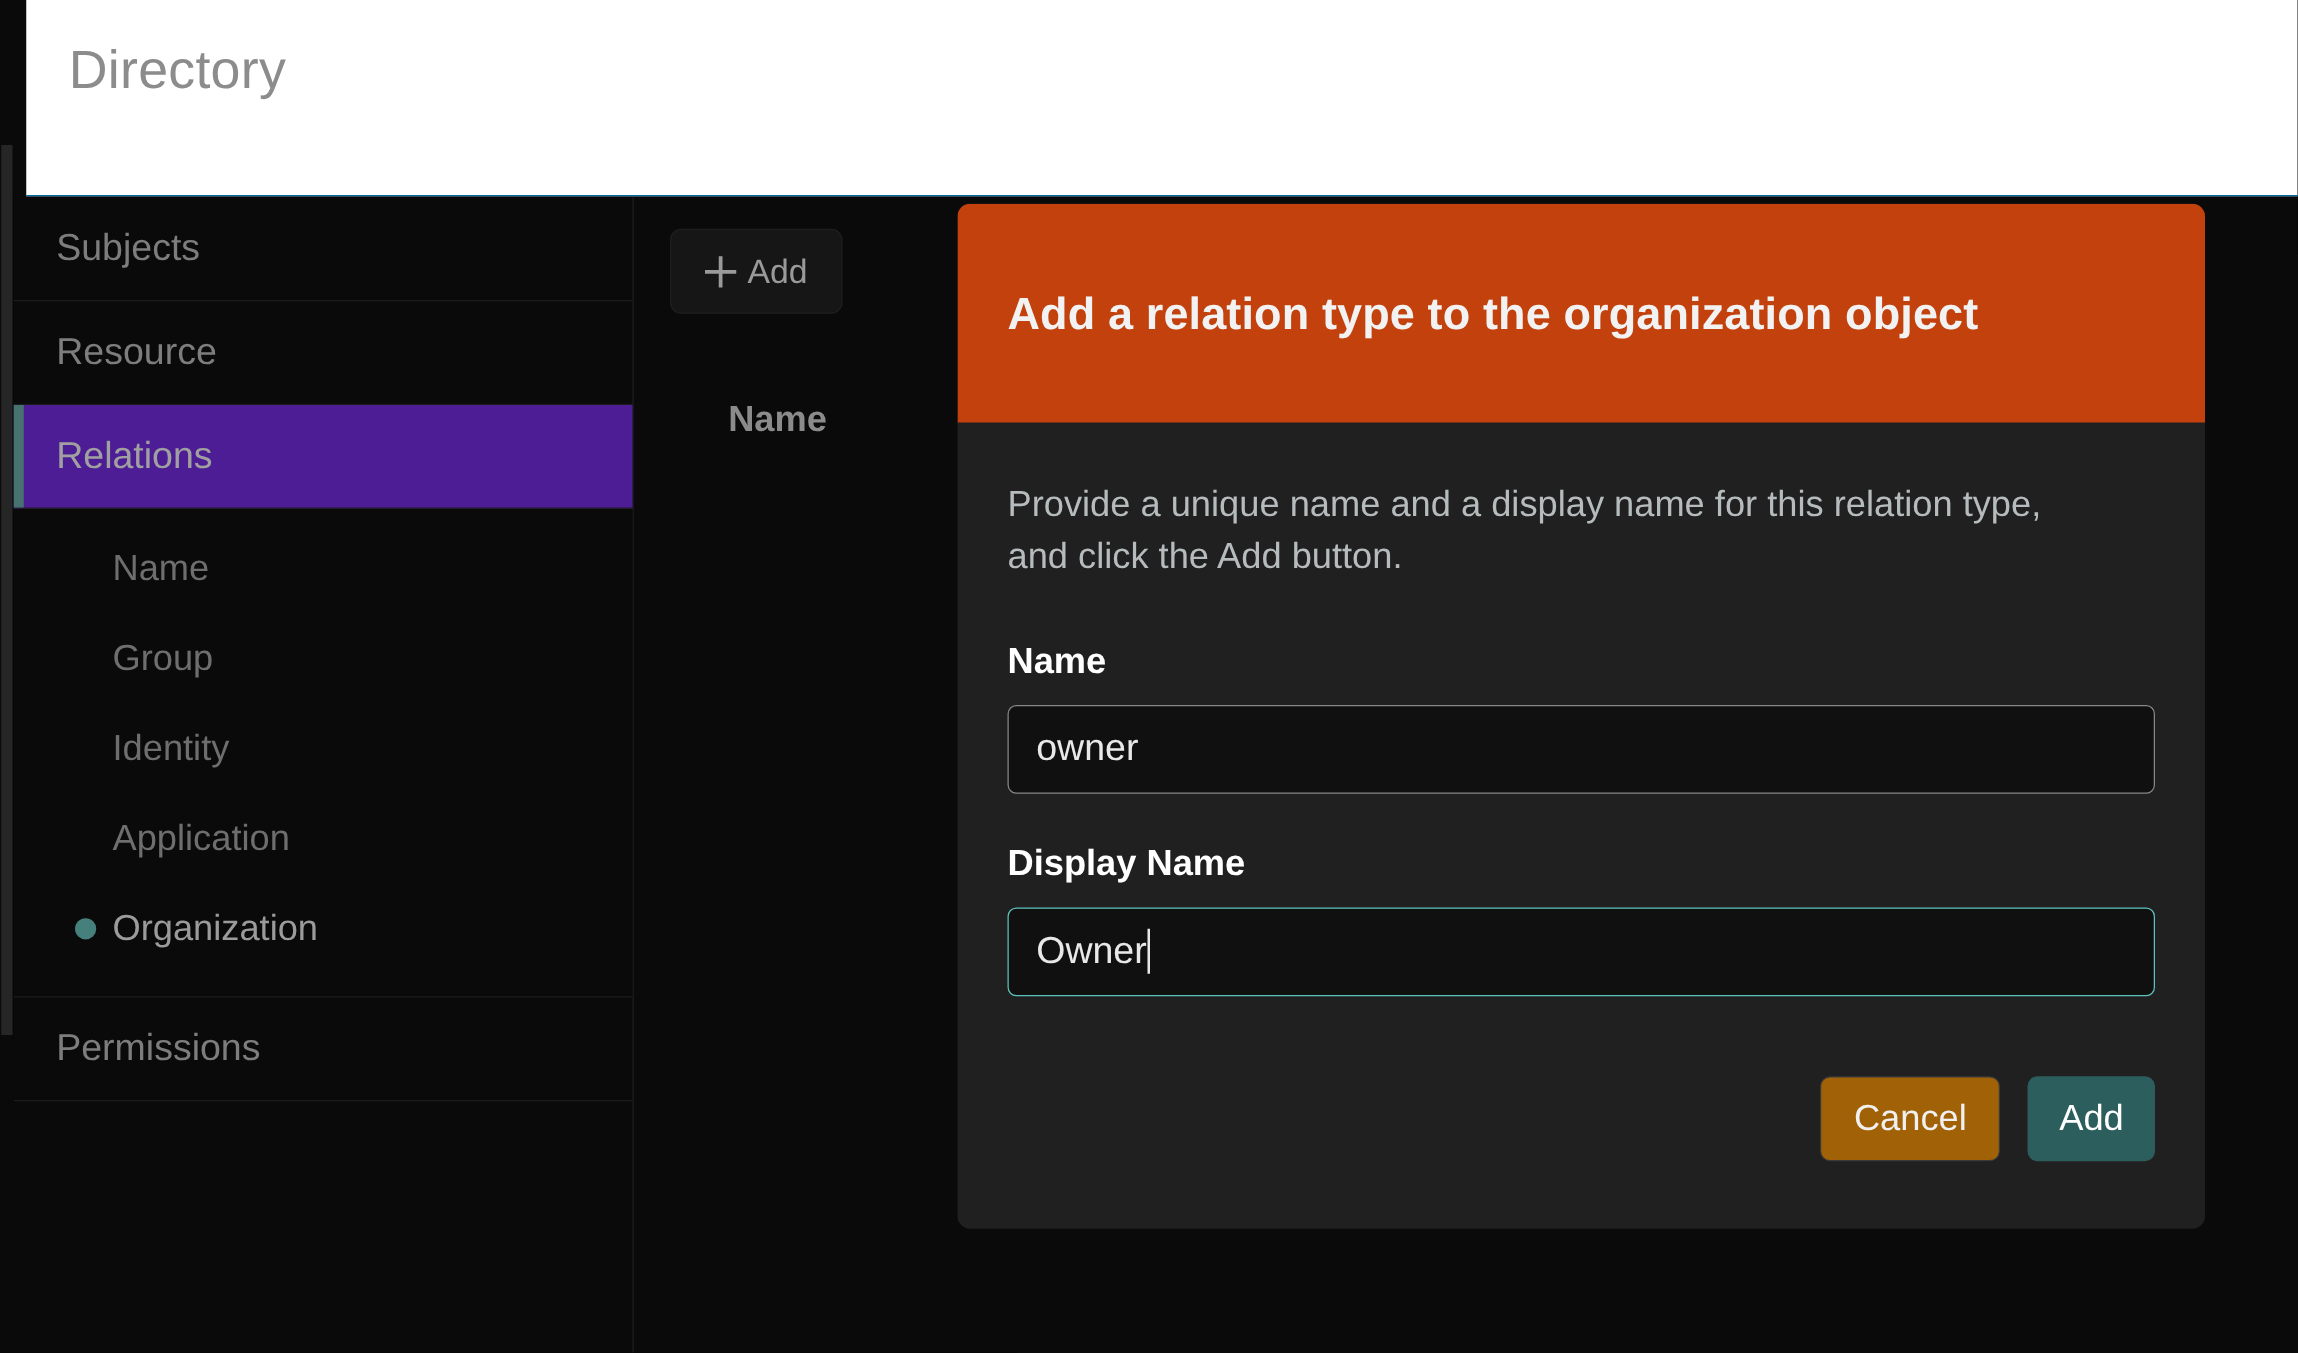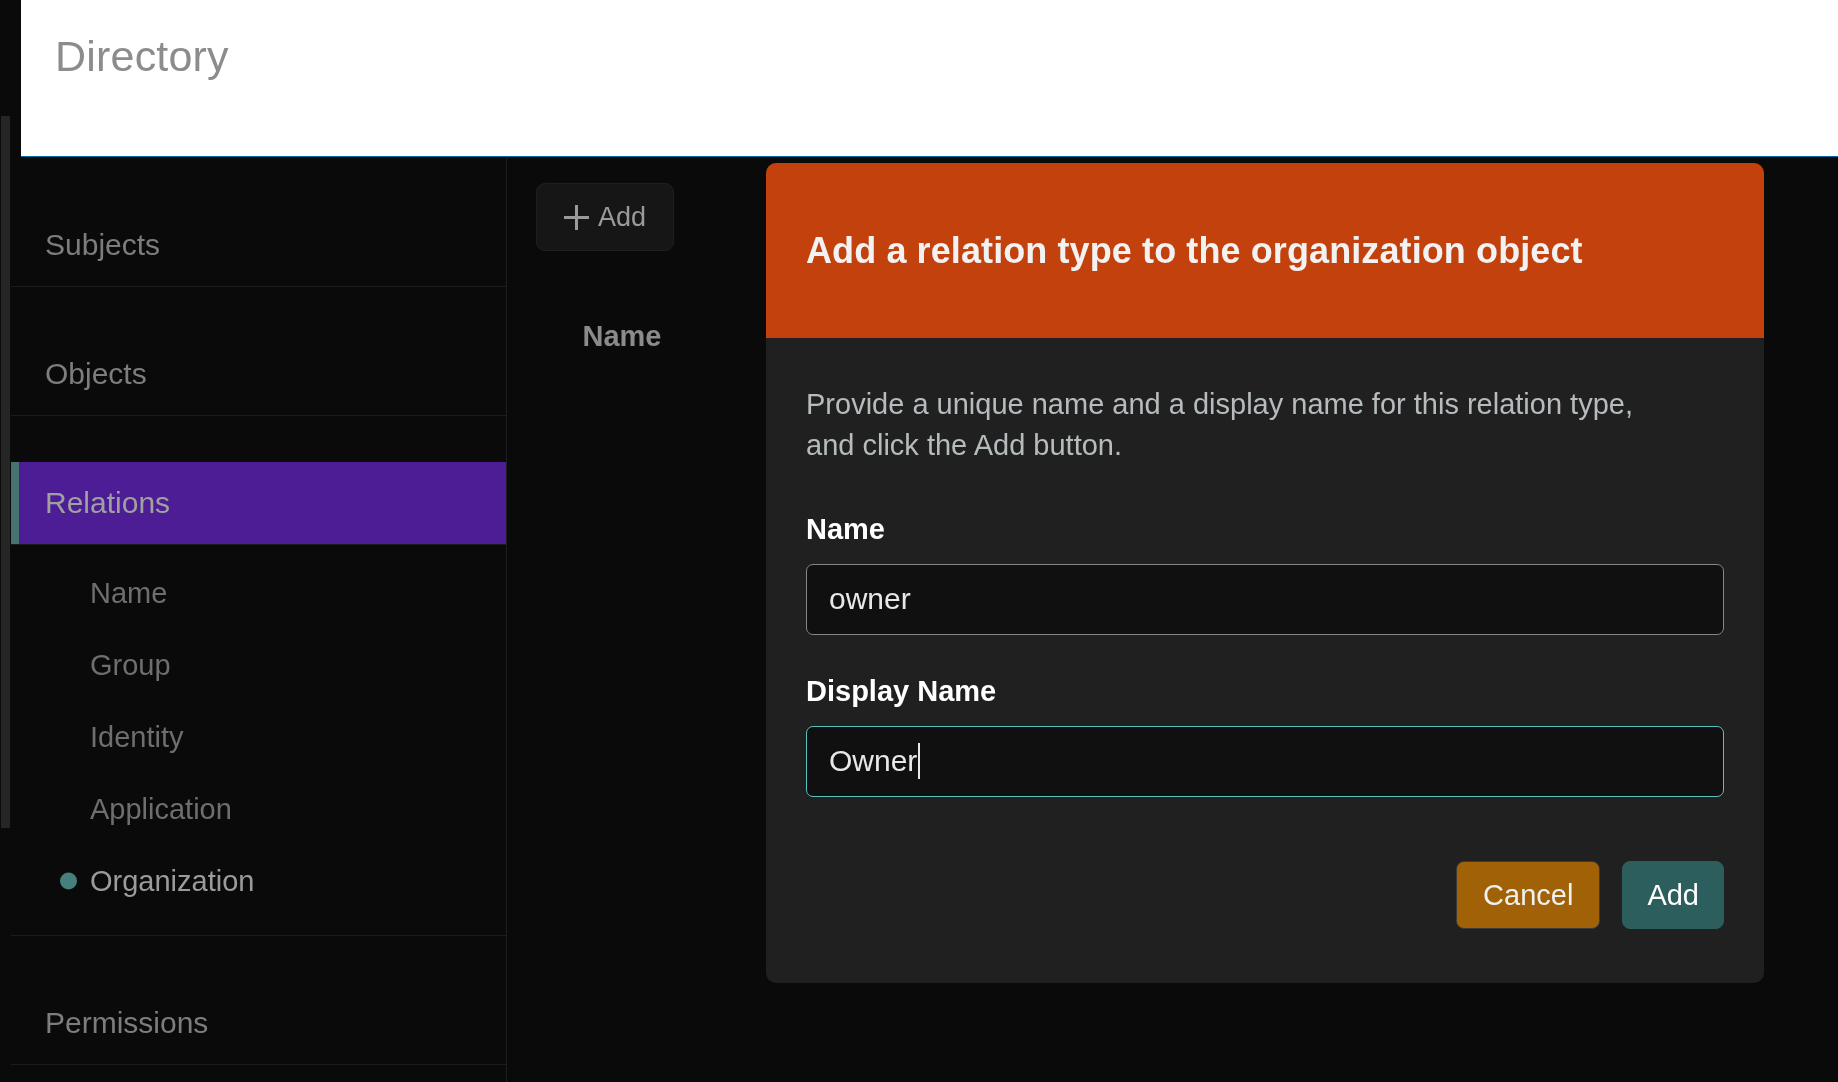--- a/index.html
+++ b/index.html
@@ -77,21 +77,20 @@
     position: relative;
     box-sizing: border-box;
     height: 83px;
     display: flex;
     align-items: center;
     border-bottom: 1px solid #1c1c1c;
     padding-left: 34px;
     color: #7d7d7d;
     font-size: 30px;
     font-weight: 400;
-    margin-top: 46px;
   }
   .nav-item.active {
     background: #4c1d95;
     color: #a0a0a0;
   }
   .nav-item.active .accent-bar {
     position: absolute;
     left: 0;
     top: 0;
     bottom: 0;
@@ -309,21 +308,21 @@
     <div class="topbar-title">Directory</div>
   </div>
 
   <nav class="sidebar">
 
     <div class="nav-item">
       <span>Subjects</span>
     </div>
 
     <div class="nav-item">
-      <span>Objects</span>
+      <span>Resource</span>
     </div>
 
     <div class="nav-item active">
       <span class="accent-bar"></span>
       <span>Relations</span>
     </div>
 
     <div class="sub-list">
       <div class="sub-item">
         <span>Name</span>

